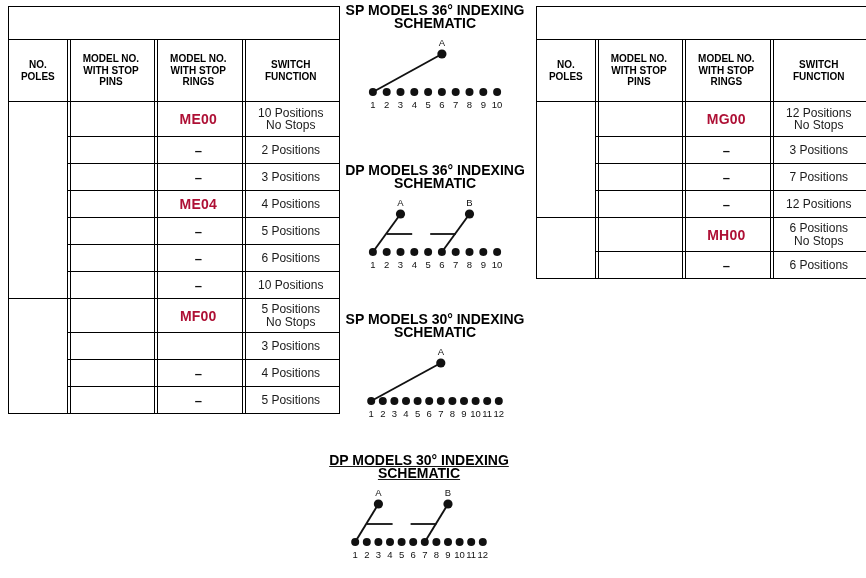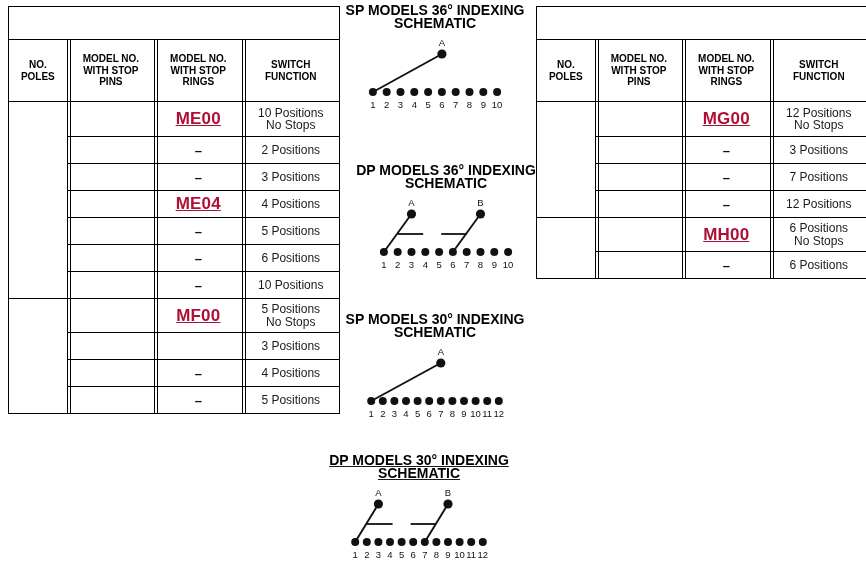--- a/index.html
+++ b/index.html
@@ -72,24 +72,23 @@
   
   .grp {
     font-size: 10.5px;
     color: #000;
     width: 58px;
   }
 
   
   .model {
     color: #AE1035;
-    font-size: 17px;
+    font-size: 14px;
     font-weight: bold;
     letter-spacing: .2px;
-    text-decoration: underline;
   }
   .dash {
     color: #111;
     font-size: 13px;
     font-weight: bold;
   }
   .func {
     font-size: 12px;
     line-height: 12.5px;
     text-align: left;
@@ -219,21 +218,21 @@
           <text x="115.7" y="72" font-size="9.5" font-family="Liberation Sans, sans-serif" text-anchor="middle" fill="#111">7</text>
           <circle cx="129.5" cy="56" r="4" fill="#111"></circle>
           <text x="129.5" y="72" font-size="9.5" font-family="Liberation Sans, sans-serif" text-anchor="middle" fill="#111">8</text>
           <circle cx="143.3" cy="56" r="4" fill="#111"></circle>
           <text x="143.3" y="72" font-size="9.5" font-family="Liberation Sans, sans-serif" text-anchor="middle" fill="#111">9</text>
           <circle cx="157.1" cy="56" r="4" fill="#111"></circle>
           <text x="157.1" y="72" font-size="9.5" font-family="Liberation Sans, sans-serif" text-anchor="middle" fill="#111">10</text>
         </svg>
       </div>
     </div>
-    <div class="schem" style="left: 351px; top: 164px; width: 190px;">
+    <div class="schem" style="left: 340px; top: 164px; width: 190px;">
       <div class="schem-title">DP MODELS 36° INDEXING<br>SCHEMATIC</div>
       <div style="margin-top: 6px;">
         <svg width="190" height="92" viewBox="0 0 190 92">
           <line x1="46.7" y1="38" x2="72.2" y2="38" stroke="#111" stroke-width="1.8"></line>
           <line x1="90.2" y1="38" x2="115.7" y2="38" stroke="#111" stroke-width="1.8"></line>
           <line x1="60.5" y1="18" x2="32.9" y2="56" stroke="#111" stroke-width="1.9"></line>
           <circle cx="60.5" cy="18" r="4.6" fill="#111"></circle>
           <text x="60.5" y="10" font-size="9.5" font-family="Liberation Sans, sans-serif" text-anchor="middle" fill="#111">A</text>
           <line x1="129.5" y1="18" x2="101.9" y2="56" stroke="#111" stroke-width="1.9"></line>
           <circle cx="129.5" cy="18" r="4.6" fill="#111"></circle>

